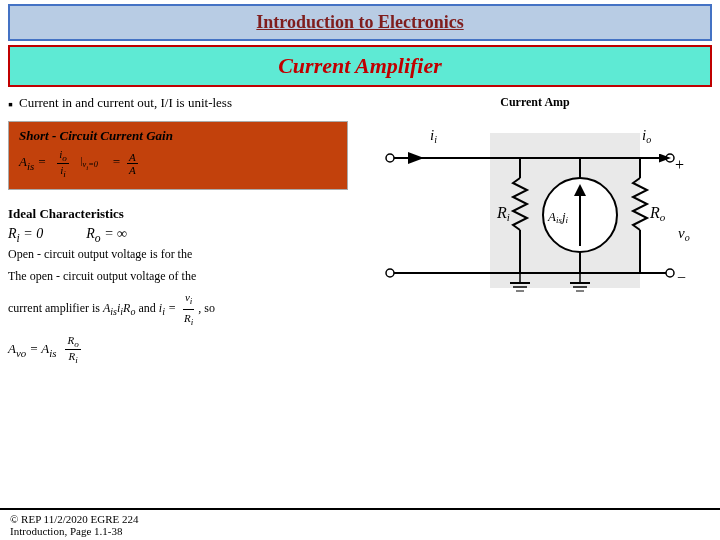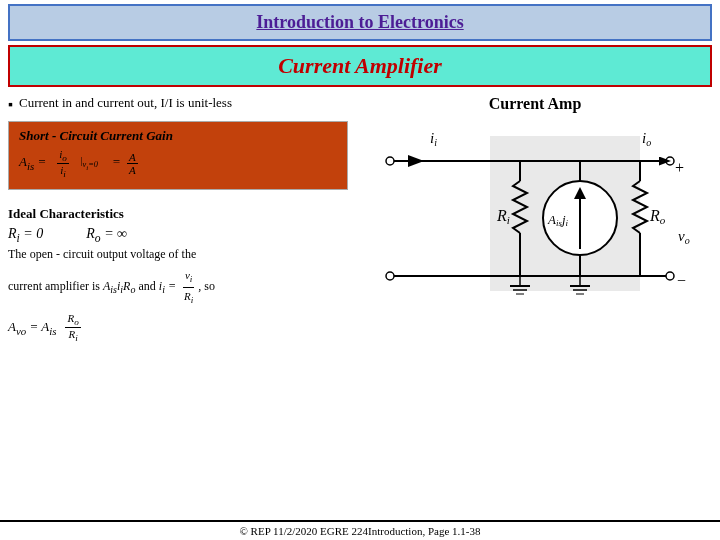--- a/index.html
+++ b/index.html
@@ -16,21 +16,21 @@
     #title-bar {
       background: #b8cce4;
       border: 2px solid #4472c4;
       text-align: center;
       padding: 6px 10px;
       margin: 4px 8px 0 8px;
     }
     #title-bar span {
       font-size: 18px;
       font-weight: bold;
-      color: #4c1d95;
+      color: #7f1d1d;
       text-decoration: underline;
     }
 
     
     #subtitle-bar {
       background: #5eead4;
       border: 2px solid #c00000;
       text-align: center;
       padding: 6px 10px;
       margin: 4px 8px 0 8px;
@@ -140,21 +140,21 @@
     }
 
     
     #right-col {
       flex: 1;
       position: relative;
     }
 
     .current-amp-label {
       text-align: center;
-      font-size: 16px;
+      font-size: 12px;
       font-weight: bold;
       margin-bottom: 8px;
       color: #000;
     }
 
     .circuit-container {
       position: relative;
       width: 330px;
       height: 200px;
       margin: 0 auto;
@@ -166,26 +166,27 @@
       height: 200px;
     }
 
     
     #footer {
       position: absolute;
       bottom: 0;
       left: 0;
       right: 0;
       display: flex;
-      justify-content: center;
+      justify-content: flex-end;
       border-top: 2px solid #000;
       padding: 3px 10px;
       font-size: 11px;
       color: #000;
       background: #fff;
+      flex-direction: column;
     }
   </style>
 </head>
 <body>
 
 <div id="title-bar">
   <span>Introduction to Electronics</span>
 </div>
 
 <div id="subtitle-bar">
@@ -227,20 +228,21 @@
     <div>
       <div class="ideal-title">Ideal Characteristics</div>
       <div class="ideal-formula">
         <span style="font-style:italic;">R<sub>i</sub> = 0</span>
         <span style="margin: 0 8px;">&nbsp;&nbsp;</span>
         <span style="font-style:italic;">R<sub>o</sub> = ∞</span>
       </div>
     </div>
 
     <div>
+      <div class="open-circuit-text">Open - circuit output voltage is for the</div>
       <div class="open-circuit-text">The open - circuit output voltage of the</div>
       <div class="open-circuit-text">
         current amplifier is <em>A<sub>is</sub>i<sub>i</sub>R<sub>o</sub></em> and <em>i<sub>i</sub> = <span class="fraction" style="display:inline-flex; vertical-align:middle;">
               <span class="num">v<sub>i</sub></span>
               <span class="den">R<sub>i</sub></span>
             </span></em>, so
       </div>
     </div>
 
     <div class="Avo-formula">

